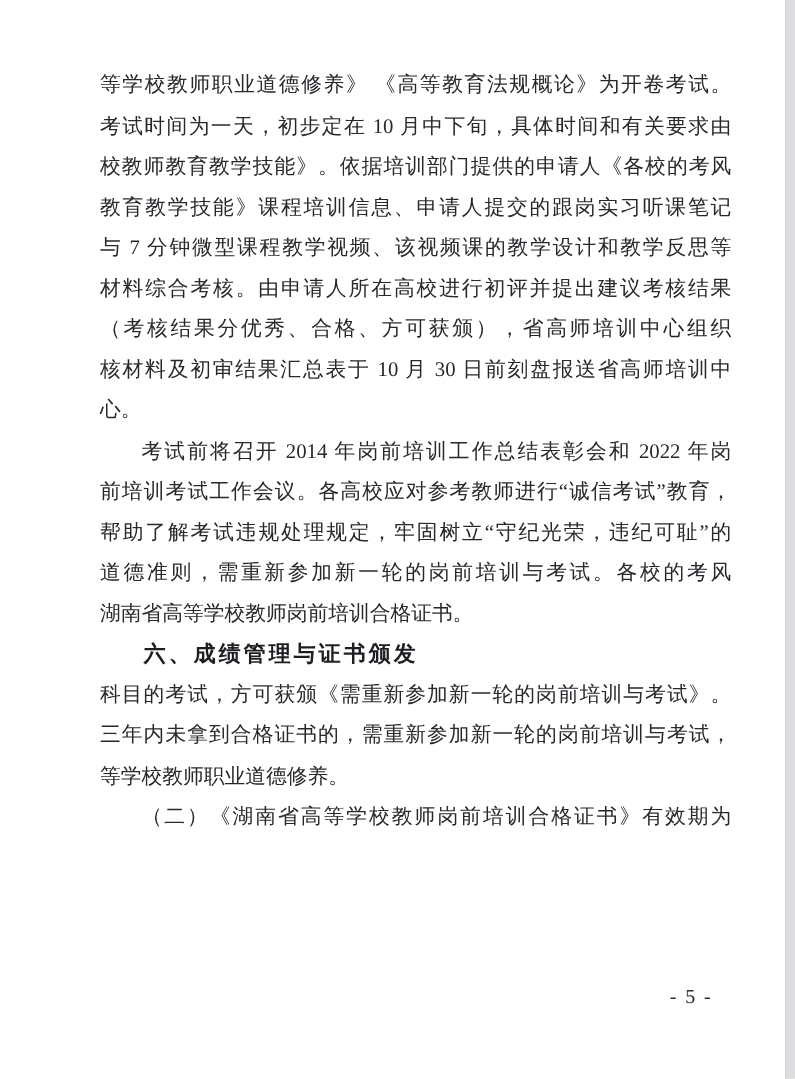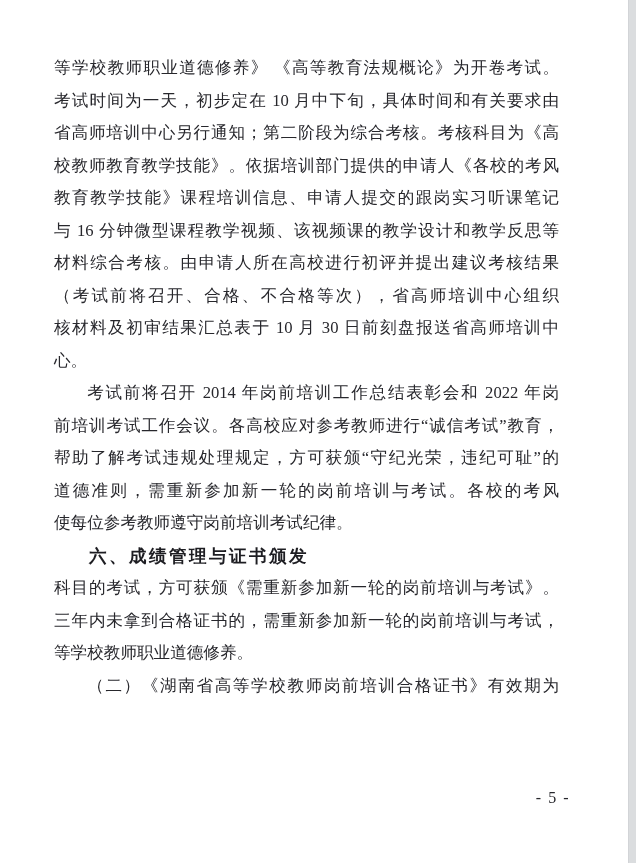--- a/index.html
+++ b/index.html
@@ -24,21 +24,21 @@
     position: absolute;
     top: 0;
     right: 0;
     width: 7px;
     height: 863px;
     background: #dbdddf;
     border-left: 1px solid #d2d4d7;
   }
   .doc {
     position: absolute;
-    left: 54px;
+    left: 80px;
     top: 52px;
     width: 505px;
     color: #27272c;
     font-size: 16.6px;
     line-height: 32.5px;
   }
   .line {
     text-align: justify;
     text-align-last: justify;
     min-height: 32.5px;
@@ -67,33 +67,32 @@
   }
 </style>
 </head>
 <body>
 
 <div class="page">
 
   <div class="doc">
     <div class="line">等学校教师职业道德修养》 《高等教育法规概论》为开卷考试。</div>
     <div class="line">考试时间为一天，初步定在 10 月中下旬，具体时间和有关要求由</div>
-    <div class="line">省高师培训中心另行通知；第二阶段为综合考核。考核科目为《高</div>
     <div class="line">校教师教育教学技能》。依据培训部门提供的申请人《各校的考风</div>
     <div class="line">教育教学技能》课程培训信息、申请人提交的跟岗实习听课笔记</div>
-    <div class="line">与 16 分钟微型课程教学视频、该视频课的教学设计和教学反思等</div>
+    <div class="line">与 7 分钟微型课程教学视频、该视频课的教学设计和教学反思等</div>
     <div class="line">材料综合考核。由申请人所在高校进行初评并提出建议考核结果</div>
-    <div class="line">（考试前将召开、合格、不合格等次），省高师培训中心组织</div>
+    <div class="line">（考核结果分优秀、合格、方可获颁），省高师培训中心组织</div>
     <div class="line">核材料及初审结果汇总表于 10 月 30 日前刻盘报送省高师培训中</div>
     <div class="line short">心。</div>
     <div class="line ind">考试前将召开 2014 年岗前培训工作总结表彰会和 2022 年岗</div>
     <div class="line">前培训考试工作会议。各高校应对参考教师进行“诚信考试”教育，</div>
-    <div class="line">帮助了解考试违规处理规定，方可获颁“守纪光荣，违纪可耻”的</div>
+    <div class="line">帮助了解考试违规处理规定，牢固树立“守纪光荣，违纪可耻”的</div>
     <div class="line">道德准则，需重新参加新一轮的岗前培训与考试。各校的考风</div>
-    <div class="line short">使每位参考教师遵守岗前培训考试纪律。</div>
+    <div class="line short">湖南省高等学校教师岗前培训合格证书。</div>
     <div class="line short ind heading">六、成绩管理与证书颁发</div>
     <div class="line">科目的考试，方可获颁《需重新参加新一轮的岗前培训与考试》。</div>
     <div class="line">三年内未拿到合格证书的，需重新参加新一轮的岗前培训与考试，</div>
     <div class="line short">等学校教师职业道德修养。</div>
     <div class="line ind">（二）《湖南省高等学校教师岗前培训合格证书》有效期为</div>
   </div>
 
   <div class="page-num">- 5 -</div>
 
   <div class="scan-strip"></div>

